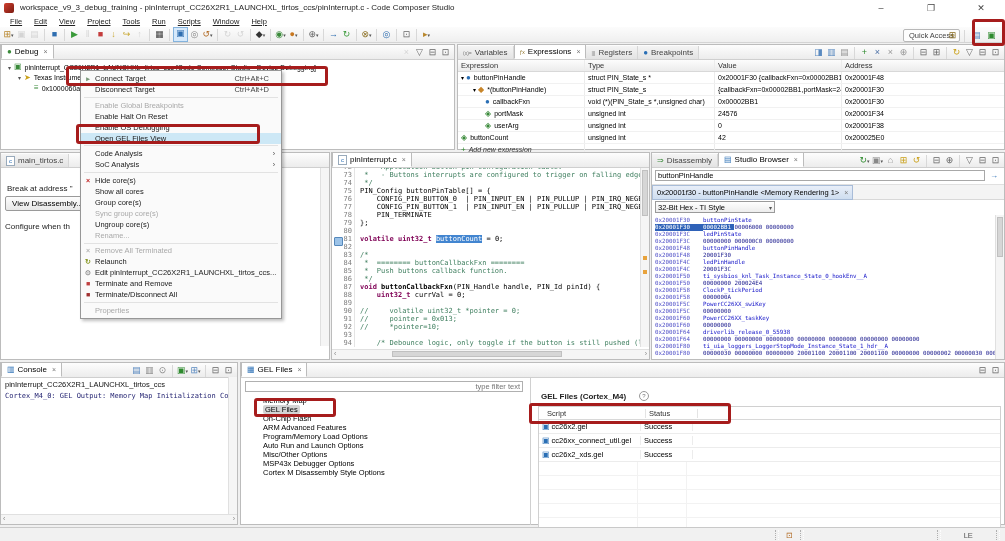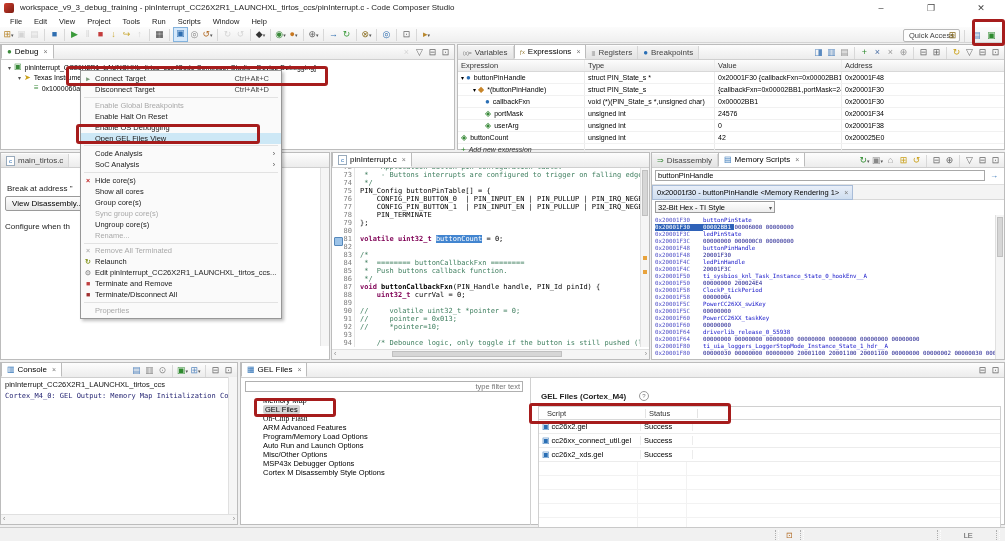--- a/index.html
+++ b/index.html
@@ -4,21 +4,21 @@
 <style>
   html,body{margin:0;padding:0;background:#888;}
   #app{position:relative;width:1005px;height:541px;background:#f0f0f0;font-family:"Liberation Sans",sans-serif;font-size:8px;color:#000;overflow:hidden;}
   .abs{position:absolute;}
   
   #titlebar{left:0;top:0;width:1005px;height:16px;background:#fff;}
   #app-icon{left:4px;top:3px;width:10px;height:10px;border-radius:2px;background:linear-gradient(135deg,#d04030,#7a1a10);}
   #title-text{left:20px;top:3px;font-size:8px;color:#222;white-space:nowrap;}
   .wctl{top:2px;width:26px;height:12px;text-align:center;color:#444;font-size:9px;line-height:12px;}
   #menubar{left:0;top:16px;width:1005px;height:11px;background:#fff;display:flex;align-items:center;padding-left:4px;box-sizing:border-box;}
-  .mb-item{padding:0 6px;color:#222;font-size:7.5px;}
+  .mb-item{padding:0 6px;color:#222;font-size:7.5px;text-decoration:underline;}
   #toolbar{left:0;top:27px;width:1005px;height:16px;background:linear-gradient(#fcfcfc,#efefef);border-bottom:1px solid #d4d4d4;display:flex;align-items:center;padding-left:2px;box-sizing:border-box;}
   .ti{min-width:13px;height:13px;line-height:13px;text-align:center;font-size:9px;display:inline-block;white-space:nowrap;}
   .ti.dis{opacity:.35;}
   .ti.hl{background:#d6e9fb;border:1px solid #84b3dd;line-height:11px;}
   .tsep{width:1px;height:12px;background:#d8d8d8;margin:0 3px;display:inline-block;}
   .dd{font-size:5px;color:#555;}
   #qa-button{left:903px;top:29px;border:1px solid #b8b8b8;border-radius:2px;background:#fdfdfd;padding:1px 5px;font-size:7.5px;color:#444;}
   #tb-right{left:946px;top:29px;display:flex;align-items:center;gap:2px;}
   
   .panel{position:absolute;background:#fff;border:1px solid #bcbcbc;box-sizing:border-box;}
@@ -371,21 +371,21 @@
   </div>
 
   <div class="panel" style="left:651px;top:152px;width:354px;height:208px">
     <div class="tabbar" id="mem-tabbar">
         <div class="tab">
           <span class="gic" style="color: rgb(58, 138, 58);">⇒</span>
           <span class="tlbl">Disassembly</span>
         </div>
         <div class="tab sel">
           <span class="gic" style="color: rgb(42, 111, 181);">▤</span>
-          <span class="tlbl">Memory Scripts</span>
+          <span class="tlbl">Studio Browser</span>
           <span class="close">×</span>
         </div>
         <div class="pt-toolbar">
           <span class="ti" style="color: rgb(46, 138, 46);">↻<span class="dd">▾</span></span>
           <span class="ti" style="color: rgb(136, 136, 136);">▣<span class="dd">▾</span></span>
           <span class="ti" style="color: rgb(136, 136, 136);">⌂</span>
           <span class="ti" style="color: rgb(202, 160, 24);">⊞</span>
           <span class="ti" style="color: rgb(202, 160, 24);">↺</span>
           <span class="tsep"></span>
           <span class="ti" style="color: rgb(102, 102, 102);">⊟</span>
@@ -482,21 +482,21 @@
     <div style="position:relative;height:147px">
 
       <input class="abs" style="left: 4px; top: 3px; width: 278px; height: 11px; border: 1px solid rgb(176, 176, 176); font-size: 7.5px; padding: 0px 2px; box-sizing: border-box; color: rgb(136, 136, 136); text-align: right;" placeholder="type filter text">
       <div id="gel-tree" class="abs" style="left:0;top:18px;width:288px">
           <div style="height: 9px; font-size: 7.5px; padding-left: 22px; display: flex; align-items: center; white-space: nowrap;">
             <span>Memory Map</span>
           </div>
           <div style="height: 9px; font-size: 7.5px; padding-left: 22px; display: flex; align-items: center; white-space: nowrap;">
             <span style="background: rgb(212, 212, 212); border-radius: 2px; padding: 0px 2px;">GEL Files</span>
           </div>
-          <div style="height: 9px; font-size: 7.5px; padding-left: 22px; display: flex; align-items: flex-end; white-space: nowrap; font-family: Liberation Serif, serif;">
+          <div style="height: 9px; font-size: 7.5px; padding-left: 22px; display: flex; align-items: flex-end; white-space: nowrap;">
             <span>On-Chip Flash</span>
           </div>
           <div style="height: 9px; font-size: 7.5px; padding-left: 22px; display: flex; align-items: center; white-space: nowrap;">
             <span>ARM Advanced Features</span>
           </div>
           <div style="height: 9px; font-size: 7.5px; padding-left: 22px; display: flex; align-items: center; white-space: nowrap;">
             <span>Program/Memory Load Options</span>
           </div>
           <div style="height: 9px; font-size: 7.5px; padding-left: 22px; display: flex; align-items: center; white-space: nowrap;">
             <span>Auto Run and Launch Options</span>

